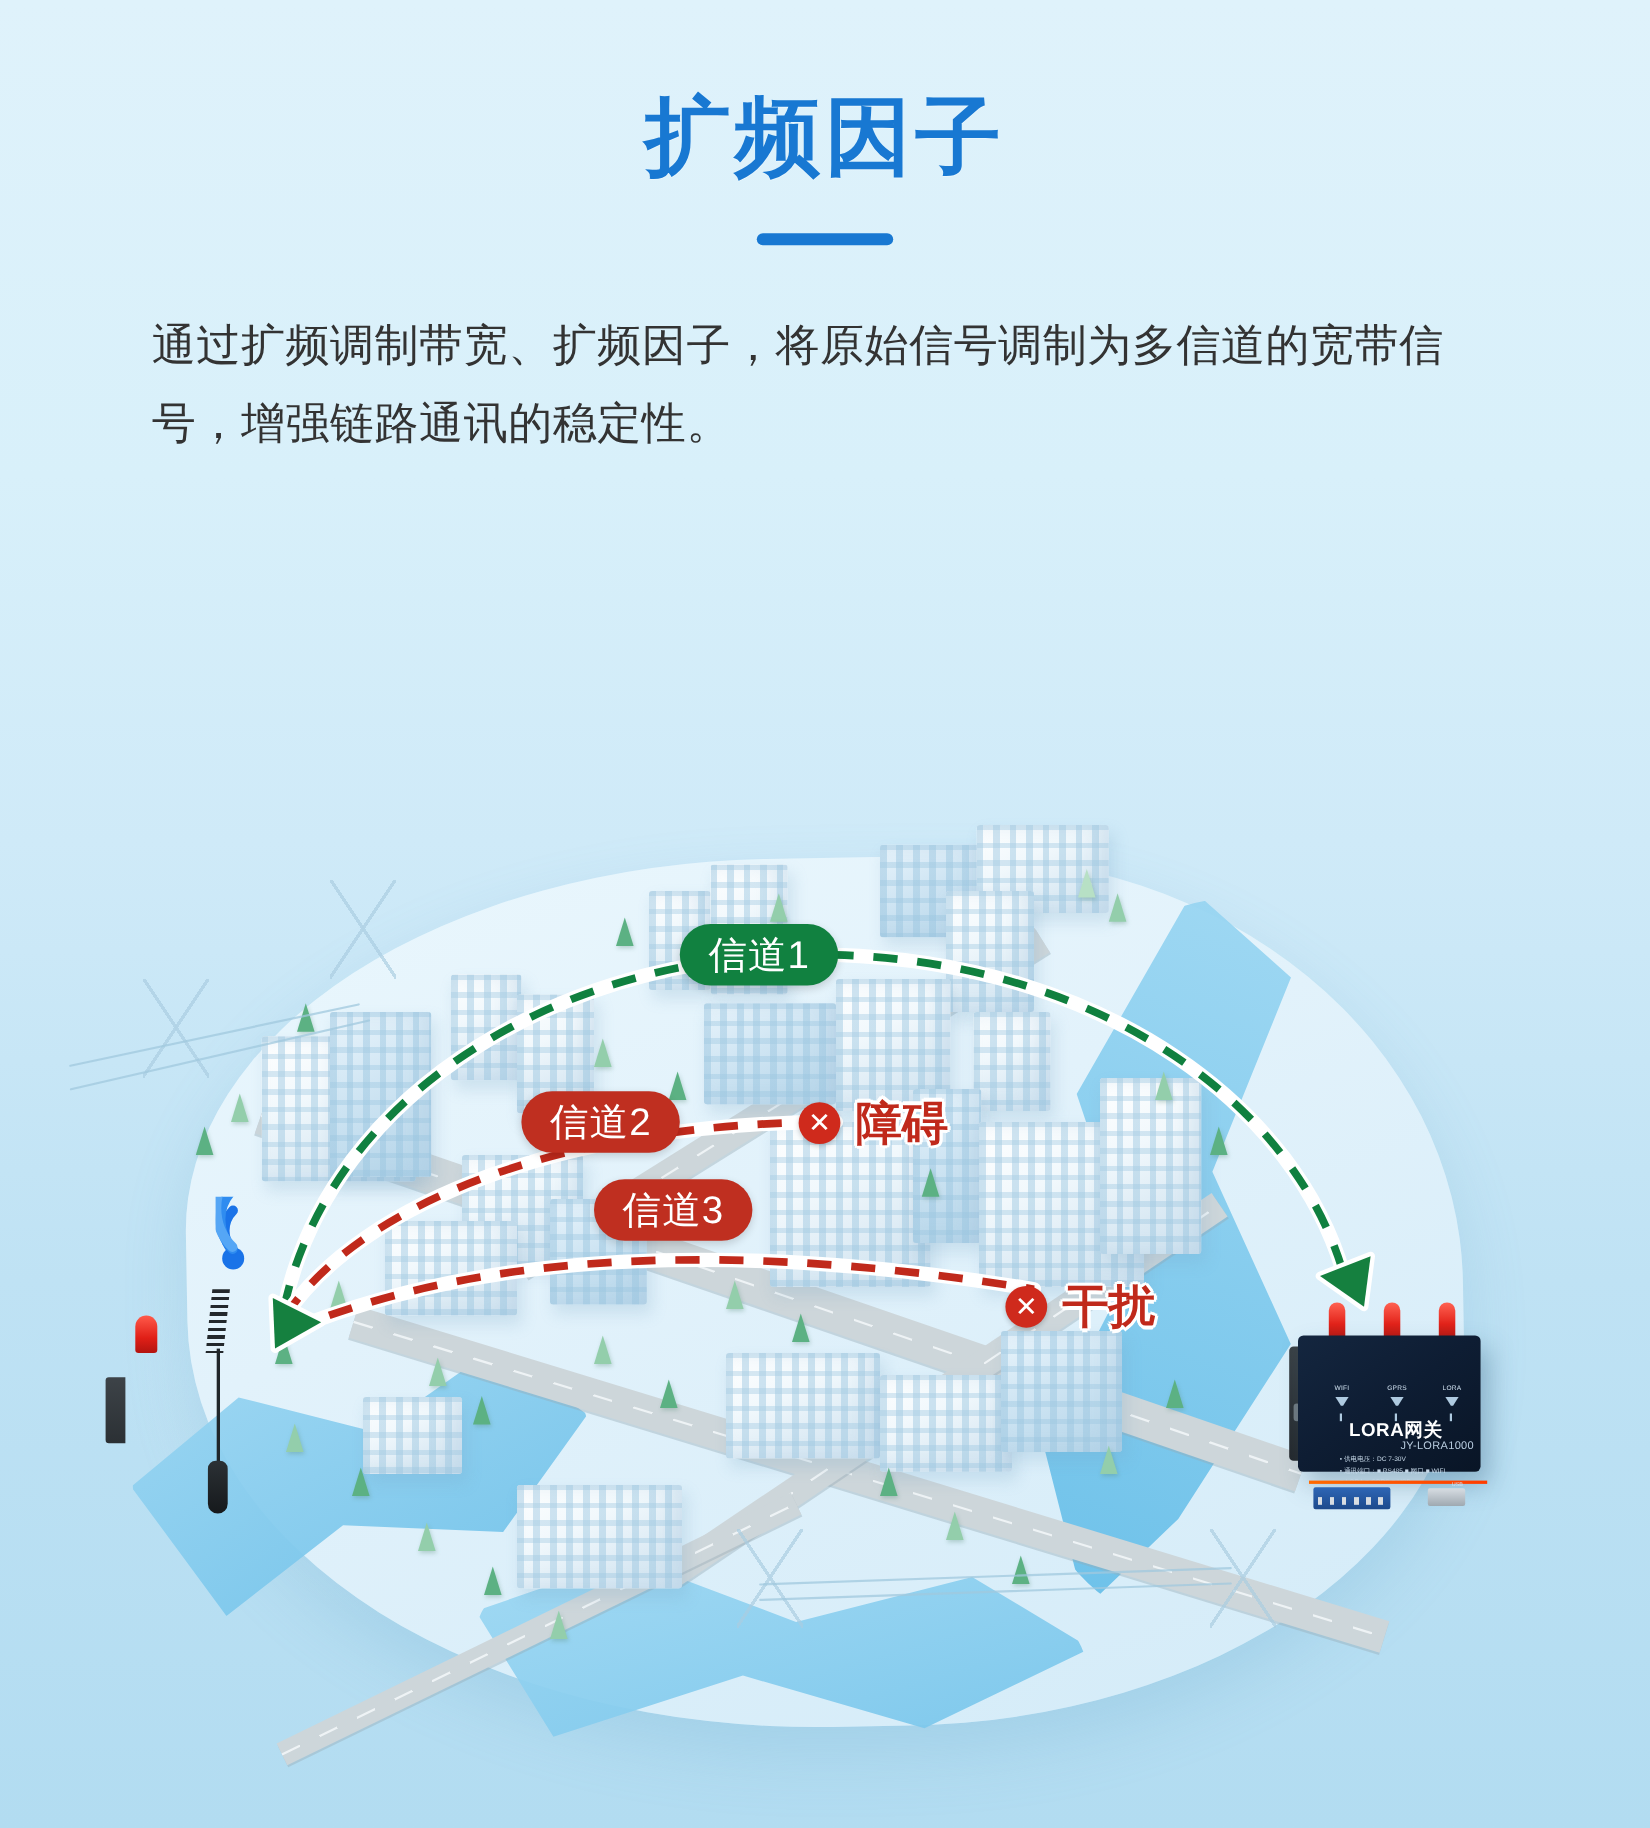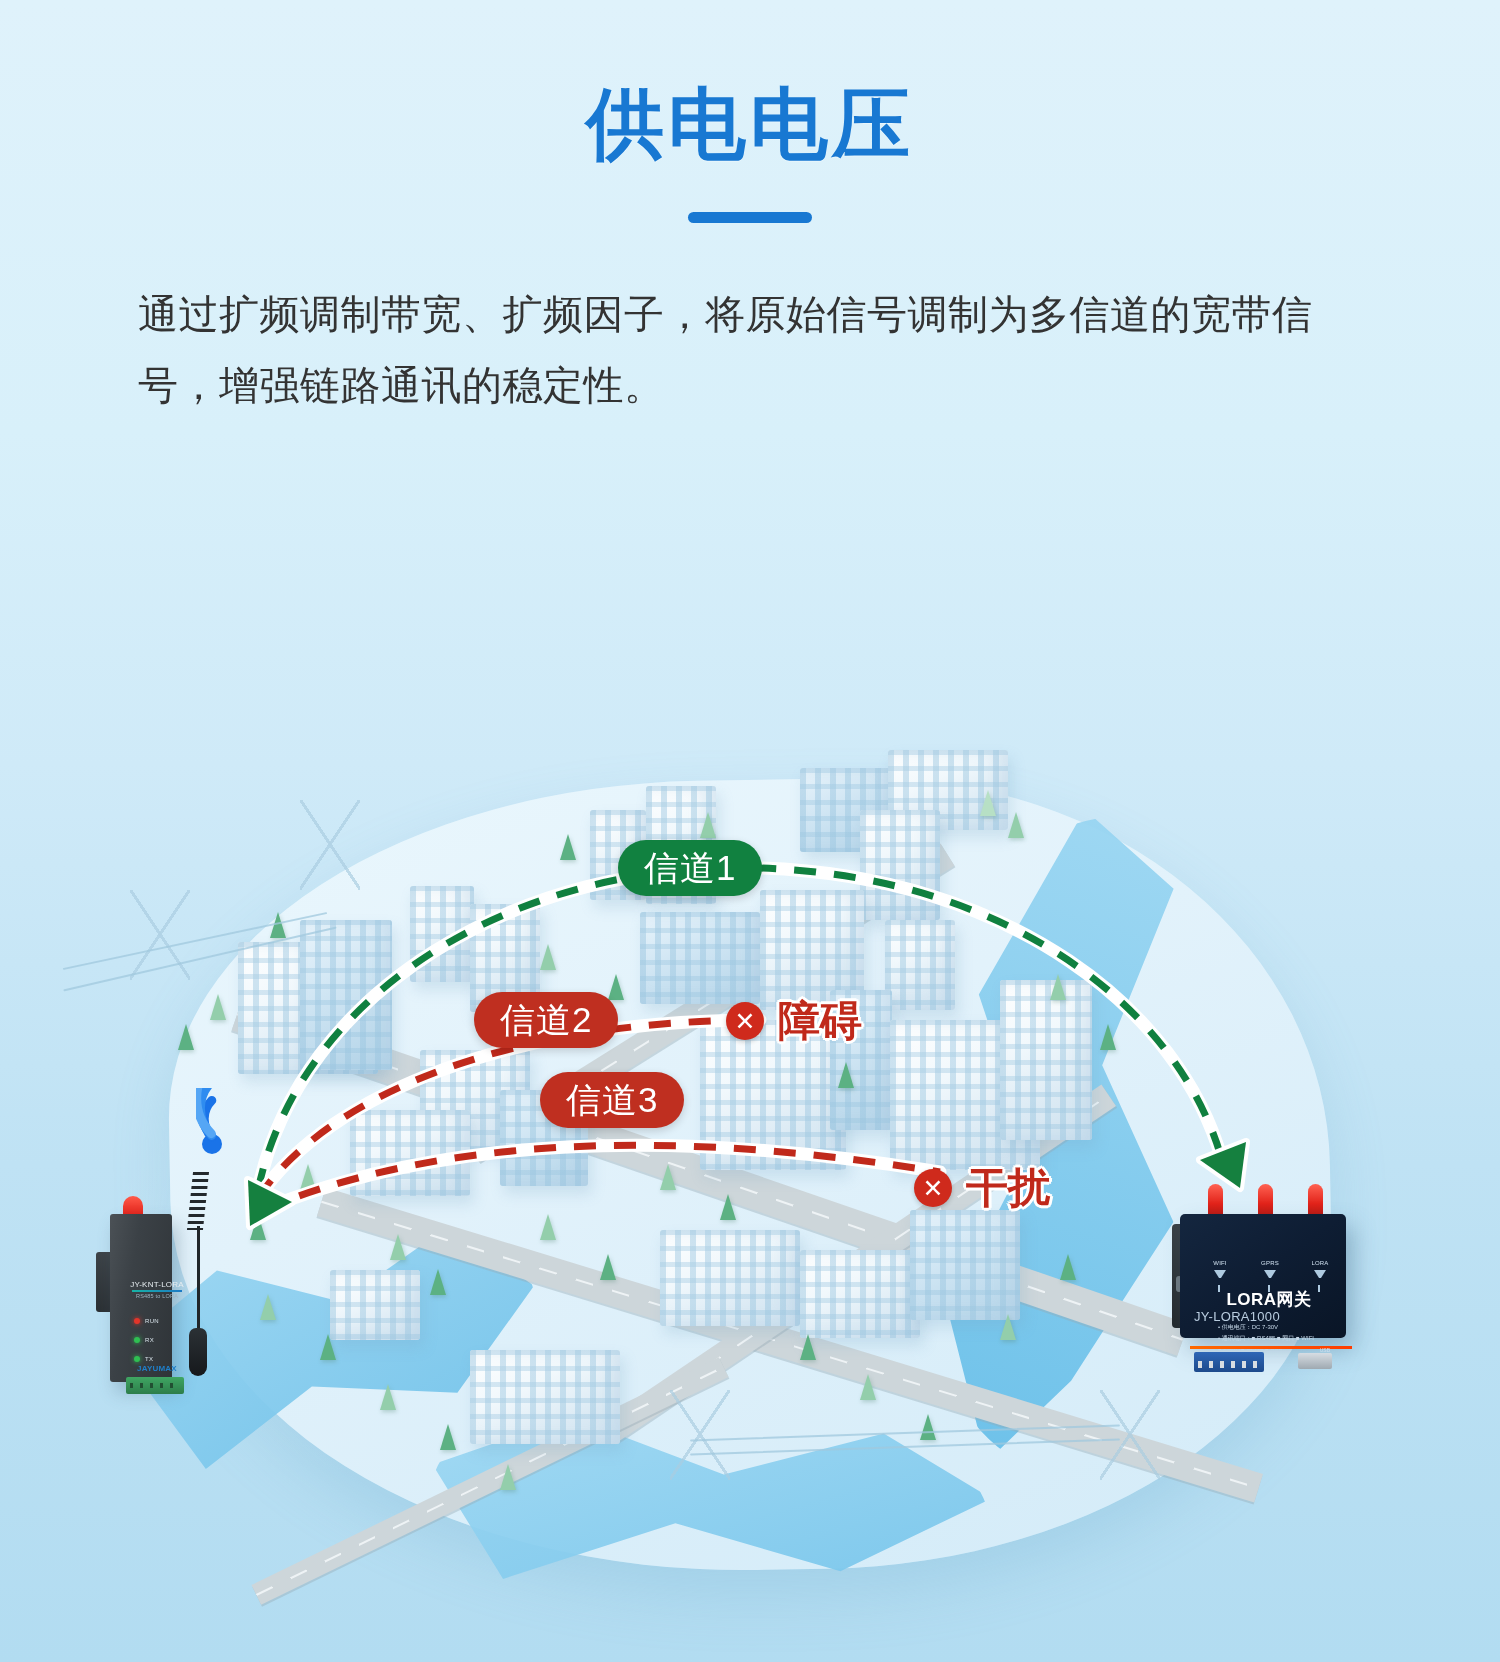--- a/index.html
+++ b/index.html
@@ -306,21 +306,21 @@
   .dev-right .ag3 { left: 134px; top: 56px; }
   .dev-right .ag1::after,.dev-right .ag2::after,.dev-right .ag3::after{
     content:""; position:absolute; left:-1px; top:7px; width:2px; height:7px; background:#aecae0;
   }
   .dev-right .title-main {
     position: absolute; left: 14px; top: 74px; width: 150px;
     color:#ffffff; font-size: 17px; font-weight: bold; letter-spacing: .5px; text-align:center;
   }
   .dev-right .model {
     position: absolute; left: 14px; top: 95px; width: 150px;
-    color:#b9cde0; font-size: 13px; letter-spacing:.3px; text-align: left; padding-right: 4px;
+    color:#b9cde0; font-size: 10px; letter-spacing:.3px; text-align: right; padding-right: 4px;
   }
   .dev-right .spec {
     position: absolute; left: 38px; top: 108px; color:#c6d8e8; font-size: 6px; line-height: 1.75;
   }
   .dev-right .strip {
     position:absolute; left: 10px; top: 132px; width: 162px; height: 3px;
     background: linear-gradient(90deg,#ff6a00,#ff3c00);
   }
   .dev-right .tblock {
     position:absolute; left: 14px; top: 138px; width: 70px; height: 20px;
@@ -333,21 +333,21 @@
   .dev-right .usb {
     position:absolute; right: 14px; top: 139px; width: 34px; height: 16px;
     background: linear-gradient(180deg,#d7dde3,#9fa9b1); border-radius:2px;
   }
   .dev-right .usb-lbl { position:absolute; right:16px; top:133px; color:#cfe0ef; font-size:5px; }
 </style>
 </head>
 <body>
 
 <div class="header">
-  <div class="title">供电电压</div>
+  <div class="title">扩频因子</div>
   <div class="title-rule"></div>
 </div>
 
 <div class="copy">
   <p>通过扩频调制带宽、扩频因子，将原始信号调制为多信道的宽带信号，增强链路通讯的稳定性。</p>
 </div>
 
 <div class="scene">
 
   <div class="ground"></div>
@@ -580,41 +580,20 @@
 <svg class="wifi-icon" viewBox="0 0 78 70">
   <circle cx="16" cy="56" r="10" fill="#1a73e8"></circle>
   <path d="M 12 40 A 26 26 0 0 1 38 14" fill="none" stroke="#1a73e8" stroke-width="9" stroke-linecap="round" transform="rotate(-45 25 40)"></path>
   <path d="M 10 34 A 38 38 0 0 1 48 -4" fill="none" stroke="#2f8cf0" stroke-width="9" stroke-linecap="round" transform="rotate(-45 29 34)"></path>
   <path d="M 8 28 A 50 50 0 0 1 58 -22" fill="none" stroke="#55a6f5" stroke-width="9" stroke-linecap="round" transform="rotate(-45 33 28)"></path>
 </svg>
 
 <div class="dev-left">
   <div class="rail"></div>
   <div class="ant-red"></div>
-  <div class="body">
-    <div class="lbl-model">JY-KNT-LORA</div>
-    <div class="bar"></div>
-    <div class="lbl-sub">RS485 to LORA</div>
-    <div class="leds">
-      <div class="led">
-        <span class="dot r"></span>
-        <span>RUN</span>
-      </div>
-      <div class="led">
-        <span class="dot g"></span>
-        <span>RX</span>
-      </div>
-      <div class="led">
-        <span class="dot g"></span>
-        <span>TX</span>
-      </div>
-    </div>
-    <div class="brand">JAYUMAX</div>
-    <div class="term"></div>
-  </div>
 </div>
 
 <div class="whip">
   <div class="coil"></div>
   <div class="rod"></div>
   <div class="base"></div>
 </div>
 
 <div class="dev-right">
   <div class="ant a1"></div>

